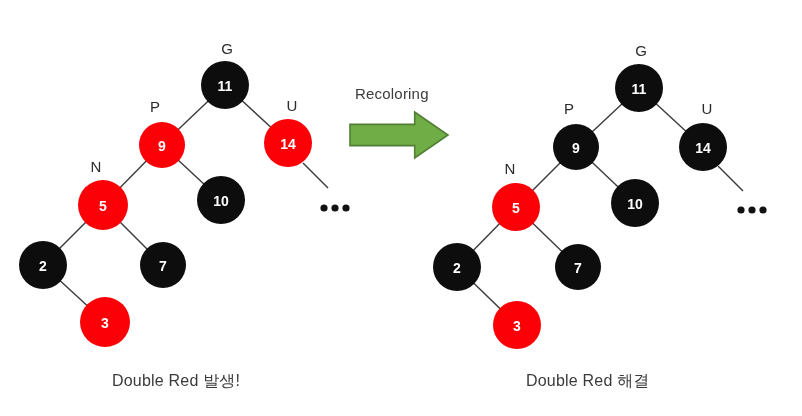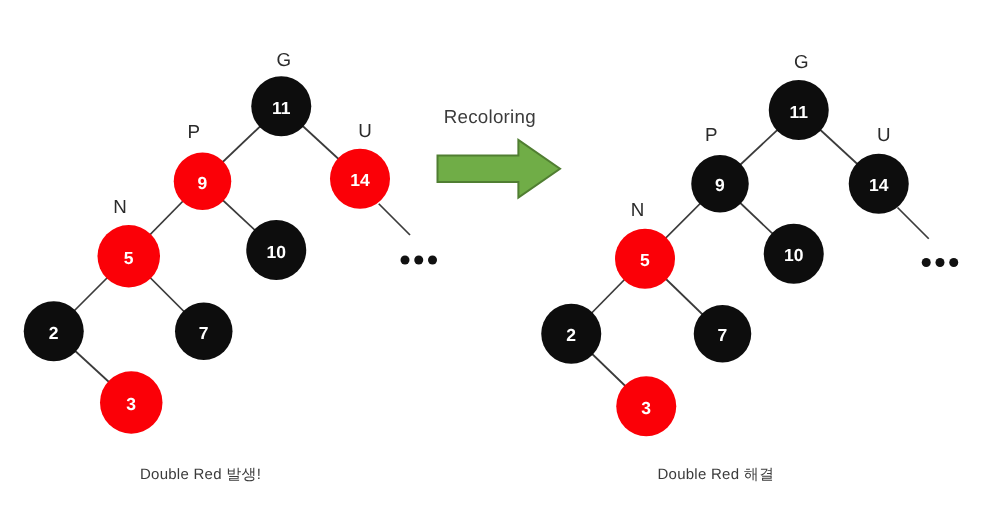--- a/index.html
+++ b/index.html
@@ -61,21 +61,21 @@
     position: absolute;
     font-family: "Liberation Sans", sans-serif;
     font-size: 15px;
     color: #3b3b3b;
     white-space: nowrap;
     letter-spacing: 0.2px;
   }
   .caption {
     position: absolute;
     font-family: "Liberation Sans", sans-serif;
-    font-size: 12px;
+    font-size: 16px;
     color: #3b3b3b;
     white-space: nowrap;
     letter-spacing: 0.2px;
   }
 </style>
 </head>
 <body>
 
 <div id="canvas">
 

